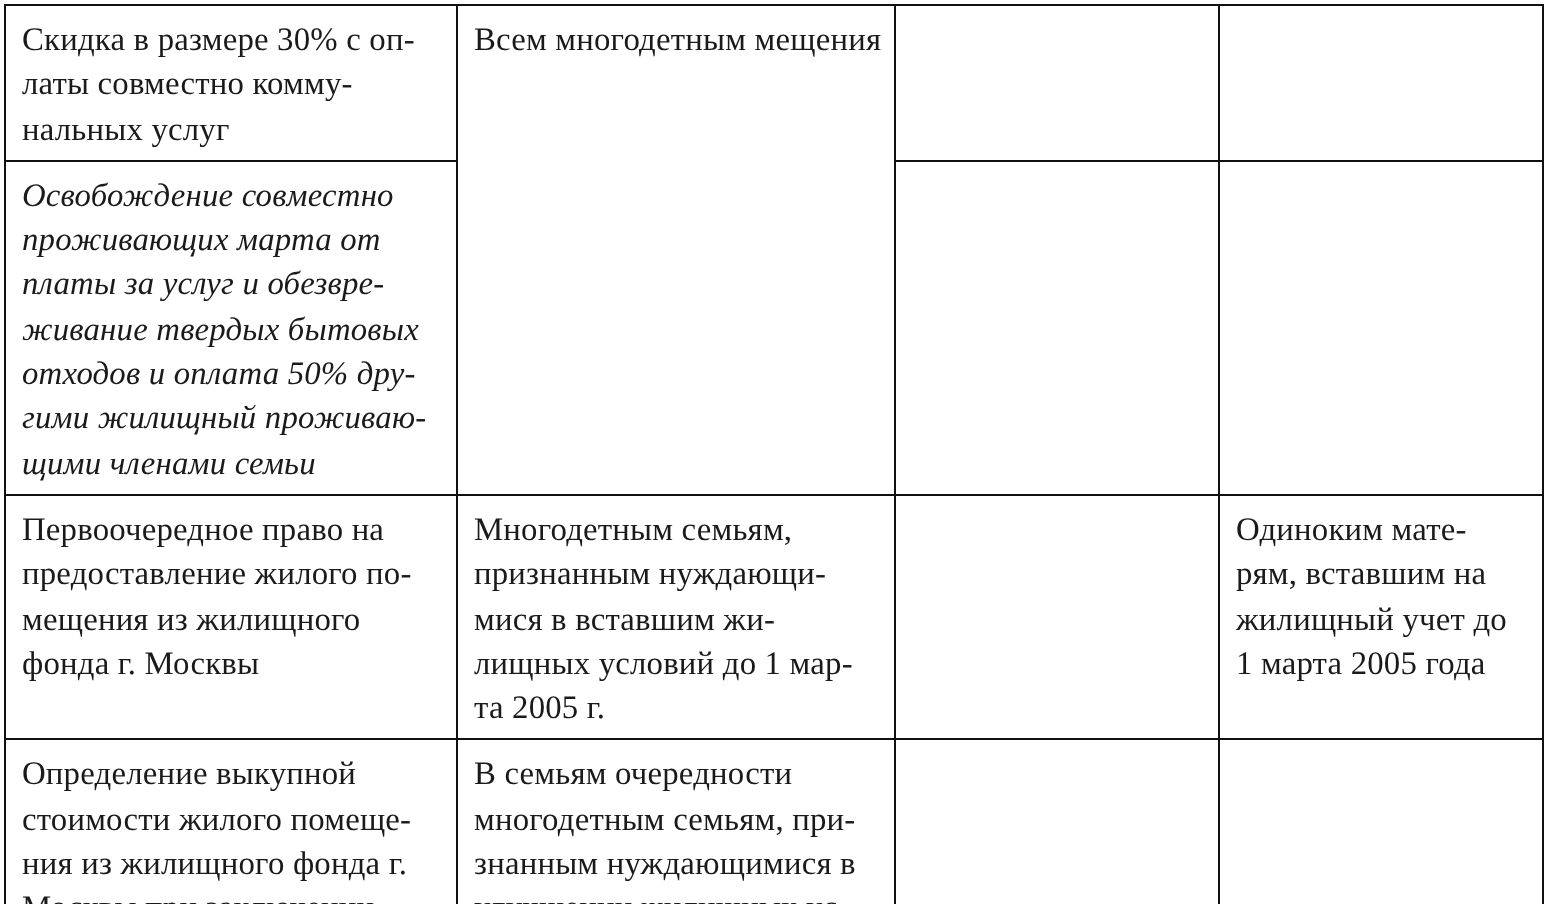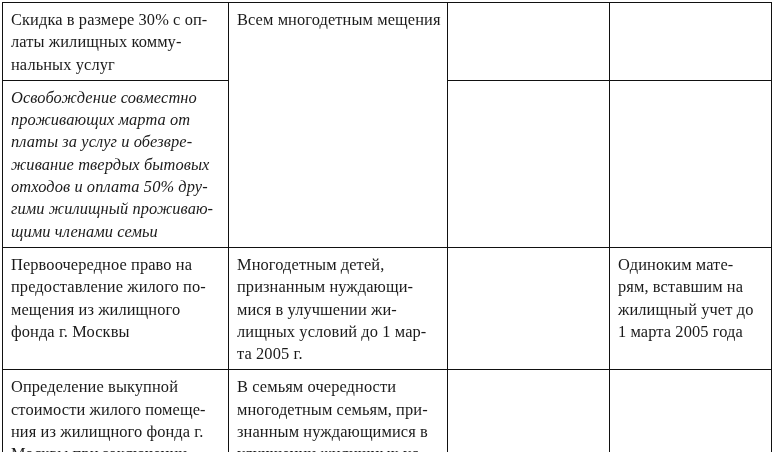--- a/index.html
+++ b/index.html
@@ -51,21 +51,21 @@
   <colgroup>
     <col class="c1">
       <col class="c2">
       <col class="c3">
       <col class="c4">
   </colgroup>
   <tbody>
     <tr class="r1">
       <td>
         <span class="line">Скидка в размере 30% с оп-</span>
-        <span class="line">латы жилищных комму-</span>
+        <span class="line">латы совместно комму-</span>
         <span class="line">нальных услуг</span>
       </td>
       <td rowspan="2">
         <span class="line">Всем многодетным мещения</span>
       </td>
       <td></td>
       <td></td>
     </tr>
     <tr class="r2">
       <td>
@@ -81,23 +81,23 @@
       <td></td>
     </tr>
     <tr class="r3">
       <td>
         <span class="line">Первоочередное право на</span>
         <span class="line">предоставление жилого по-</span>
         <span class="line">мещения из жилищного</span>
         <span class="line">фонда г. Москвы</span>
       </td>
       <td>
-        <span class="line">Многодетным детей,</span>
+        <span class="line">Многодетным семьям,</span>
         <span class="line">признанным нуждающи-</span>
-        <span class="line">мися в улучшении жи-</span>
+        <span class="line">мися в вставшим жи-</span>
         <span class="line">лищных условий до 1 мар-</span>
         <span class="line">та 2005 г.</span>
       </td>
       <td></td>
       <td>
         <span class="line">Одиноким мате-</span>
         <span class="line">рям, вставшим на</span>
         <span class="line">жилищный учет до</span>
         <span class="line">1 марта 2005 года</span>
       </td>

